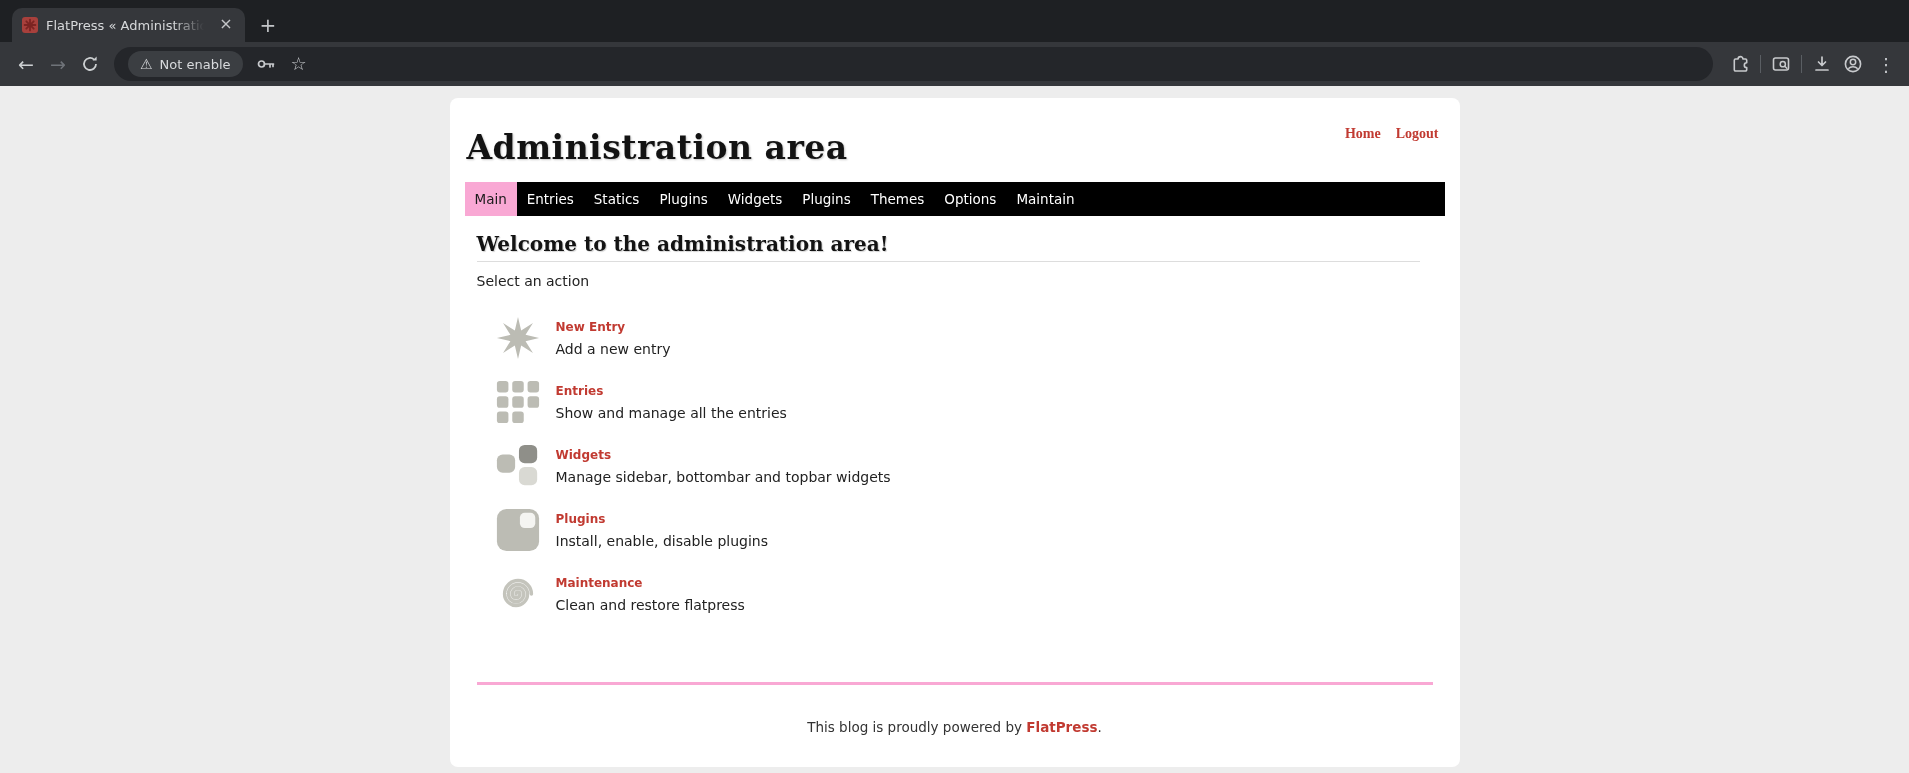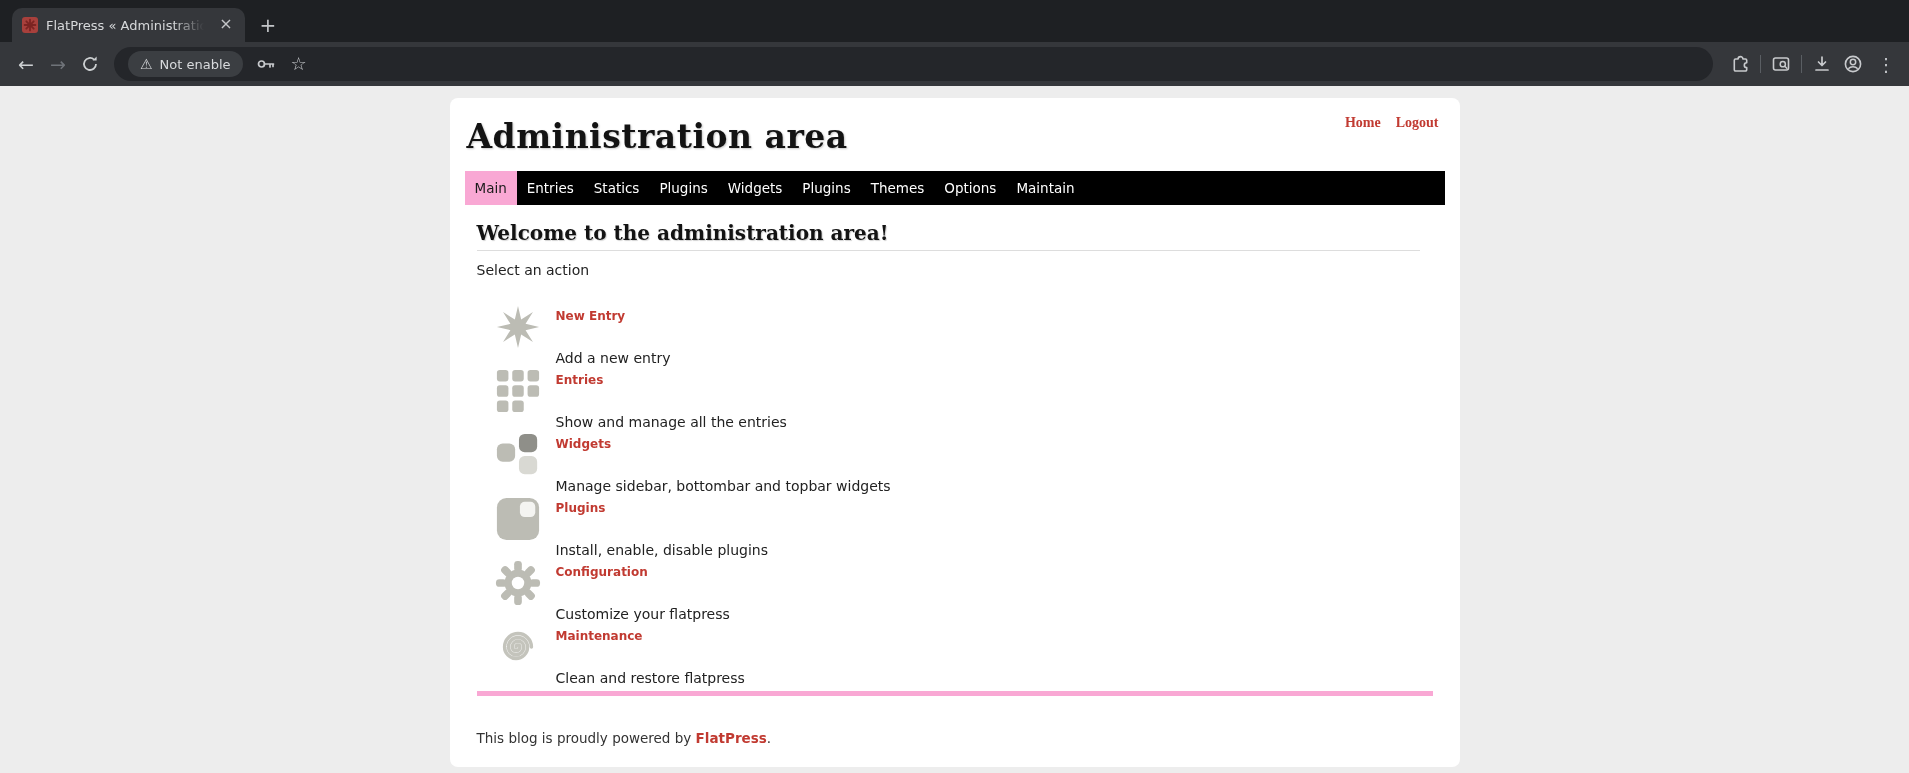--- a/index.html
+++ b/index.html
@@ -30,21 +30,21 @@
   .url { color:#e8eaed; font-size:15px; letter-spacing:.2px; flex:1; white-space:nowrap; overflow:hidden; }
   .boxicons { display:flex; align-items:center; gap:14px; flex:none; }
   .glyph-star { color:#c8cacd; font-size:18px; line-height:1; }
   .right-cluster { display:flex; align-items:center; gap:9px; margin-left:8px; flex:none; }
   .vsep { width:1px; height:18px; background:#5a5e63; }
   .kebab { color:#c8cacd; font-size:18px; padding:0 4px; }
   .ticon { display:block; }
 
   
   .page { flex:1; display:flex; justify-content:center; padding-top:12px; }
-  .card { width:1010px; height:669px; background:#fff; border-radius:8px; padding:5px 15px;
+  .card { width:1010px; height:669px; background:#fff; border-radius:8px; padding:16px 15px;
           display:flex; flex-direction:column; }
   .card-header { position:relative; }
   h1.admin-title { font-family:"DejaVu Serif", serif; font-size:33px; font-weight:bold;
                    color:#131313; margin:14px 0 0 2px; letter-spacing:.5px;
                    text-shadow:1px 1px 2px rgba(0,0,0,.22); }
   .top-links { position:absolute; top:12px; right:6px; display:flex; gap:15px;font-family:Liberation Serif, serif; }
   .top-links a { color:#c13a31; font-weight:bold; font-size:14px; text-decoration:none; }
   .adminbar { margin-top:15px; background:#000; height:34px; display:flex; align-items:stretch; }
   .adminbar a { color:#fff; font-size:13.5px; text-decoration:none; padding:0 10px;
                 display:flex; align-items:center; }
@@ -52,22 +52,22 @@
   .content { padding:0 12px; display:flex; flex-direction:column; flex:1; }
   h2.welcome { font-family:"DejaVu Serif", serif; font-size:20px; font-weight:bold; color:#131313;
                margin:16px 13px 0 0; padding-bottom:5px; border-bottom:1px solid #ddd;
                text-shadow:1px 1px 1px rgba(0,0,0,.18); }
   .subtitle { font-size:14px; color:#222; margin-top:11px; }
   .actions { margin:26px 0 0 18px; }
   .action-row { display:flex; height:46px; margin-bottom:18px; }
   .action-icon { width:46px; height:46px; flex:none; }
   .action-text { margin-left:15px; padding-top:1px; }
   .action-title { color:#c13a31; font-weight:bold; font-size:12px; text-decoration:none; display:inline-block; }
-  .action-desc { margin-top:26px; font-size:14px; color:#222; }
-  .footer { margin-top:auto; border-top:5px solid #f9a8d4; text-align:left;
+  .action-desc { margin-top:6px; font-size:14px; color:#222; }
+  .footer { margin-top:auto; border-top:3px solid #f9a8d4; text-align:center;
             padding:34px 0 16px; font-size:13.5px; color:#333; }
   .footer .brand { color:#c13a31; font-weight:bold; text-decoration:none; }
 </style>
 </head>
 <body>
 
 <div class="viewport">
 
   <div class="tabstrip">
     <div class="tab">
@@ -208,40 +208,20 @@
             <svg class="action-icon" viewBox="0 0 48 48">
               <rect x="2" y="2" width="44" height="44" rx="10" fill="#bcbcb4"></rect>
               <rect x="26" y="6" width="16" height="16" rx="5" fill="#f4f4f1"></rect>
             </svg>
             <div class="action-text">
               <a href="#" class="action-title">Plugins</a>
               <div class="action-desc">Install, enable, disable plugins</div>
             </div>
           </div>
 
-          <div class="action-row">
-            <svg class="action-icon" viewBox="0 0 48 48">
-              <g fill="#bcbcb4">
-                <circle cx="24" cy="24" r="14"></circle>
-                <rect x="20" y="1" width="8" height="11" rx="3.5"></rect>
-                <rect x="20" y="36" width="8" height="11" rx="3.5"></rect>
-                <rect x="20" y="1" width="8" height="11" rx="3.5" transform="rotate(45 24 24)"></rect>
-                <rect x="20" y="36" width="8" height="11" rx="3.5" transform="rotate(45 24 24)"></rect>
-                <rect x="20" y="1" width="8" height="11" rx="3.5" transform="rotate(90 24 24)"></rect>
-                <rect x="20" y="36" width="8" height="11" rx="3.5" transform="rotate(90 24 24)"></rect>
-                <rect x="20" y="1" width="8" height="11" rx="3.5" transform="rotate(135 24 24)"></rect>
-                <rect x="20" y="36" width="8" height="11" rx="3.5" transform="rotate(135 24 24)"></rect>
-              </g>
-              <circle cx="24" cy="24" r="6.5" fill="#ffffff"></circle>
-            </svg>
-            <div class="action-text">
-              <a href="#" class="action-title">Configuration</a>
-              <div class="action-desc">Customize your flatpress</div>
-            </div>
-          </div>
 
           <div class="action-row">
             <svg class="action-icon" viewBox="0 0 48 48">
               <path d="M22 24 a2 2 0 0 1 4 0 a4 4 0 0 1 -8 0 a6 6 0 0 1 12 0 a8 8 0 0 1 -16 0 a10 10 0 0 1 20 0 a12 12 0 0 1 -24 0 a14 14 0 0 1 28 0" fill="none" stroke="#c4c4bc" stroke-width="3.6" stroke-linecap="round"></path>
             </svg>
             <div class="action-text">
               <a href="#" class="action-title">Maintenance</a>
               <div class="action-desc">Clean and restore flatpress</div>
             </div>
           </div>

